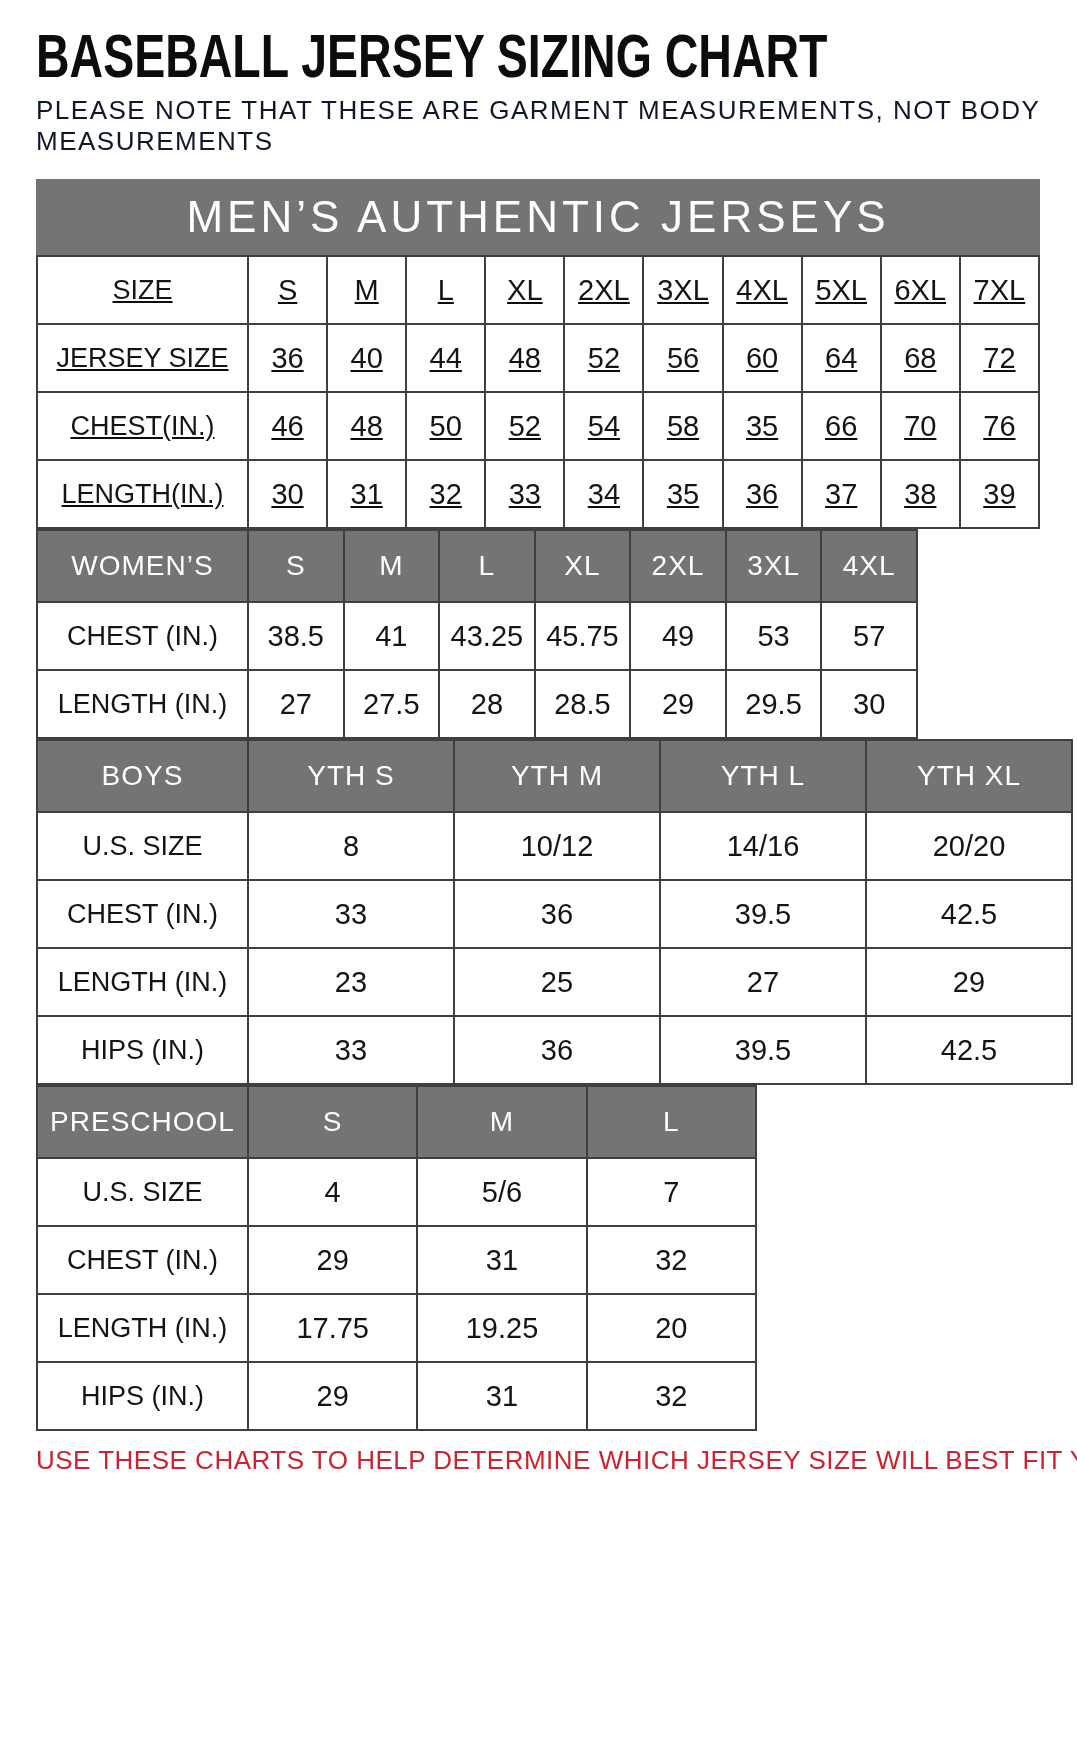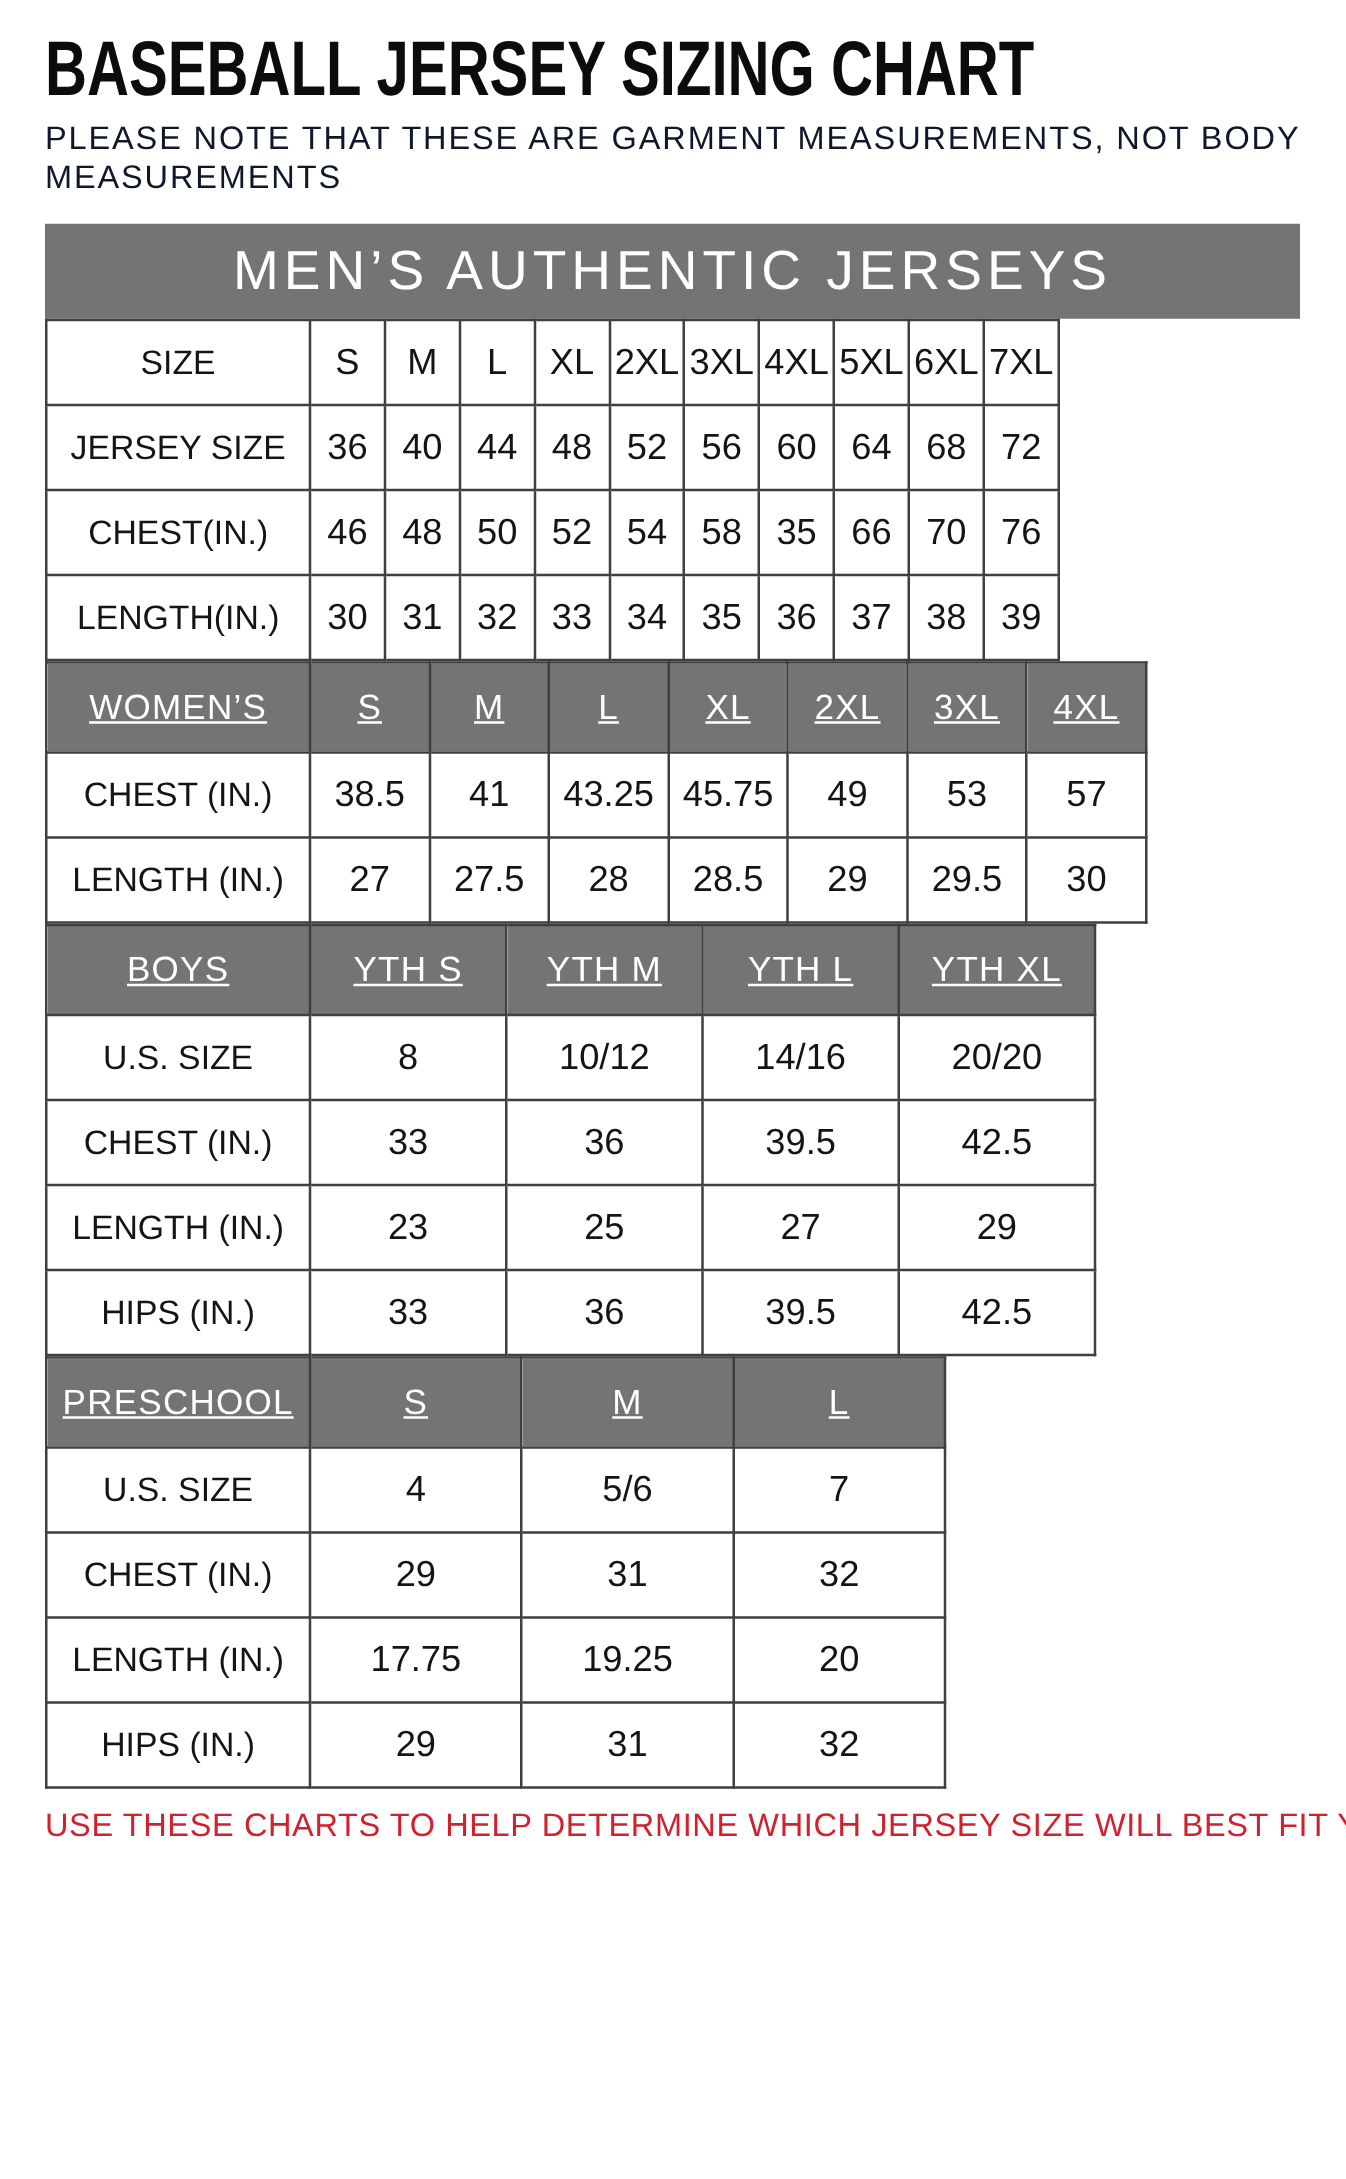--- a/index.html
+++ b/index.html
@@ -61,25 +61,24 @@
     font-size:27px;
     white-space:pre-line;
     line-height:1.15;
   }
   table.chart tr.head td{
     background:#747474;
     color:#ffffff;
     height:70px;
     font-size:28px;
     letter-spacing:1px;
-    text-decoration:underline;
-  }
-  .mens-table{width:812px;}
+  }
+  .mens-table{width:1004px;text-decoration:underline;}
   .womens-table{width:882px;margin-top:34px;}
-  .boys-table{width:841px;margin-top:34px;}
+  .boys-table{width:1037px;margin-top:34px;}
   .preschool-table{width:721px;margin-top:30px;}
   .footer{
     margin-top:14px;
     font-size:26px;
     letter-spacing:0.5px;
     color:#cf222e;
     white-space:nowrap;
   }
 </style>
 </head>

